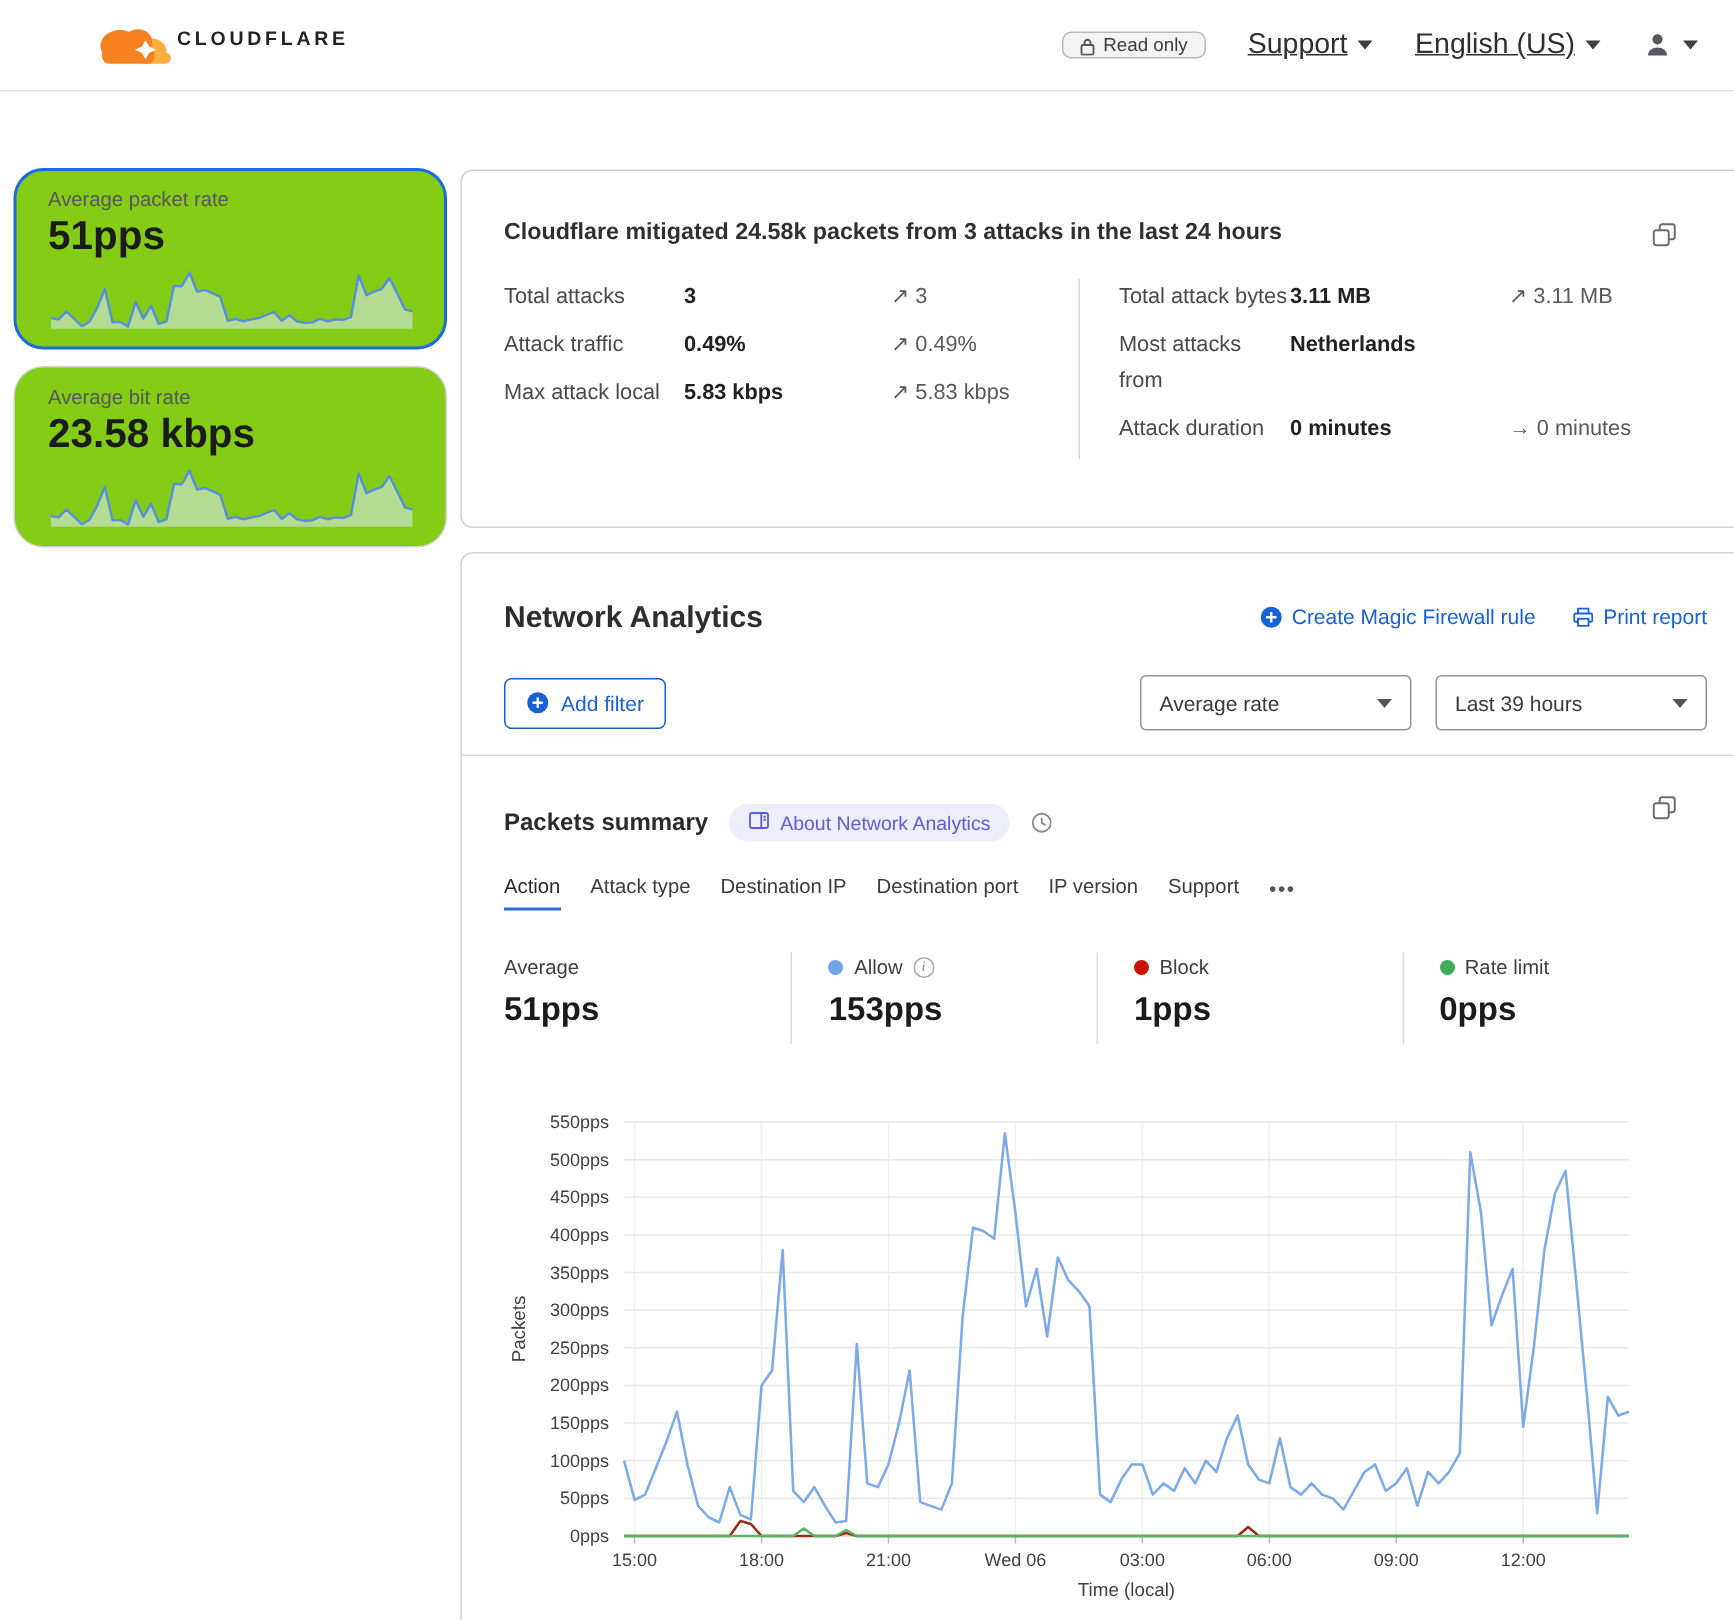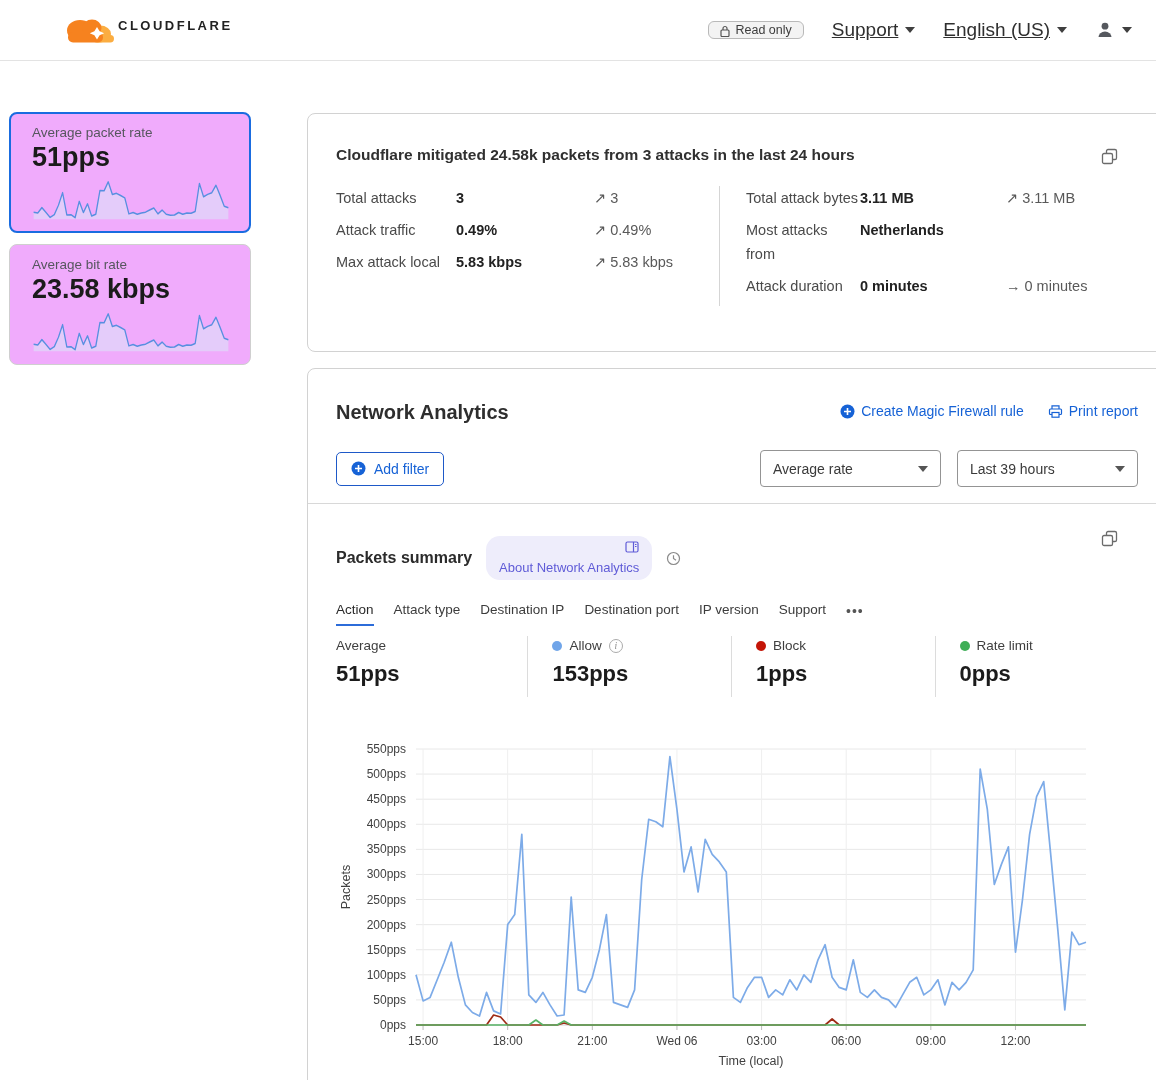--- a/index.html
+++ b/index.html
@@ -14,22 +14,22 @@
   .logo svg { margin-left:44px; }
   .wordmark { font-size:13px; font-weight:bold; letter-spacing:2.5px; color:#222; margin-top:1px; }
   .hright { display:flex; align-items:center; gap:28px; }
   .ro-badge { display:flex; align-items:flex-end; gap:6px; background:#f3f3f3;
     border:1px solid #b9b9b9; border-radius:6px; padding:1px 11px; font-size:12.5px; color:#3c3c3c;margin-left:40px; }
   .hitem { display:flex; align-items:center; gap:7px; font-size:19px; color:#2f2f2f; cursor:pointer;text-decoration:underline; }
   .caret { width:0; height:0; border-left:5px solid transparent; border-right:5px solid transparent;
     border-top:6px solid #3f3f3f; display:inline-block; }
 
   
-  .metric-card { position:absolute; left:9px; width:242px; height:121px; background:#f0abfc;
-    border:1px solid #cfcfcf; border-radius:8px; padding:12px 20px 8px 22px; cursor:pointer; }
+  .metric-card { position:absolute; left:9px; width:289px; height:121px; background:#84cc16;
+    border:1px solid #cfcfcf; border-radius:20px; padding:12px 20px 8px 22px; cursor:pointer; }
   .metric-card.selected { border:2px solid #1a6ce0; padding:11px 19px 7px 21px; }
   .metric-label { font-size:13.5px; color:#56565e; }
   .metric-value { font-size:27px; font-weight:bold; color:#1b1b1b; margin-top:2px; }
   .spark { width:100%; height:48px; margin-top:2px; display:block; }
 
   
   .main { position:absolute; left:307px; top:113px; width:860px; }
   .card { background:#fff; border:1px solid #d2d2d2; border-radius:8px; }
 
   
@@ -57,29 +57,29 @@
   .dd-group { display:flex; gap:16px; }
   .dropdown { display:flex; align-items:center; justify-content:space-between; width:181px; height:37px;
     border:1px solid #949494; border-radius:4px; padding:0 12px; font-size:14px; color:#3a3a3a;
     background:#fff; cursor:pointer; }
   .dropdown .caret { border-top-color:#555; }
   .na-divider { border-bottom:1px solid #d8d8d8; margin-top:16px; }
 
   .ps-section { position:relative; padding:32px 28px 0 28px; }
   .ps-title-row { display:flex; align-items:center; gap:14px; }
   .ps-title { font-size:16px; font-weight:bold; color:#2b2b2b; }
-  .ps-badge { display:flex; align-items:flex-end; gap:7px; background:#eeedfb; color:#5f5bd7;
-    border-radius:14px; padding:5px 13px; font-size:13px; cursor:pointer;flex-direction:column; }
+  .ps-badge { display:flex; align-items:flex-start; gap:7px; background:#eeedfb; color:#5f5bd7;
+    border-radius:14px; padding:5px 13px; font-size:13px; cursor:pointer; }
   .clock-btn { cursor:pointer; display:flex; align-items:center; }
   .tabs { display:flex; gap:20px; margin-top:22px; align-items:flex-end; }
   .tab { font-size:13.5px; color:#3c3c3c; padding-bottom:7px; cursor:pointer; border-bottom:2.5px solid transparent; }
   .tab.active { color:#2b2b2b; border-bottom-color:#2c6cd9; }
   .tab-more { font-size:14px; color:#555; letter-spacing:1px; padding-bottom:7px; cursor:pointer; }
 
-  .stat-row { display:flex; margin-top:10px;align-items:center; }
+  .stat-row { display:flex; margin-top:28px;align-items:center; }
   .stat-col { width:204px; border-left:1px solid #dcdcdc; padding:2px 0 10px 24px; }
   .stat-col:first-child { width:192px; border-left:none; padding-left:0; }
   .stat-head { display:flex; align-items:center; gap:7px; font-size:13.5px; color:#3f3f3f; }
   .dot { width:10px; height:10px; border-radius:50%; display:inline-block; }
   .info-i { width:14px; height:14px; border-radius:50%; border:1px solid #ababab; color:#8a8a8a;
     font-size:9.5px; display:inline-flex; align-items:center; justify-content:center; cursor:pointer;
     font-family:"Liberation Serif", serif; font-style:italic; }
   .stat-val { font-size:22px; font-weight:bold; color:#1b1b1b; margin-top:8px; }
 
   .chart-wrap { margin-top:42px; }

